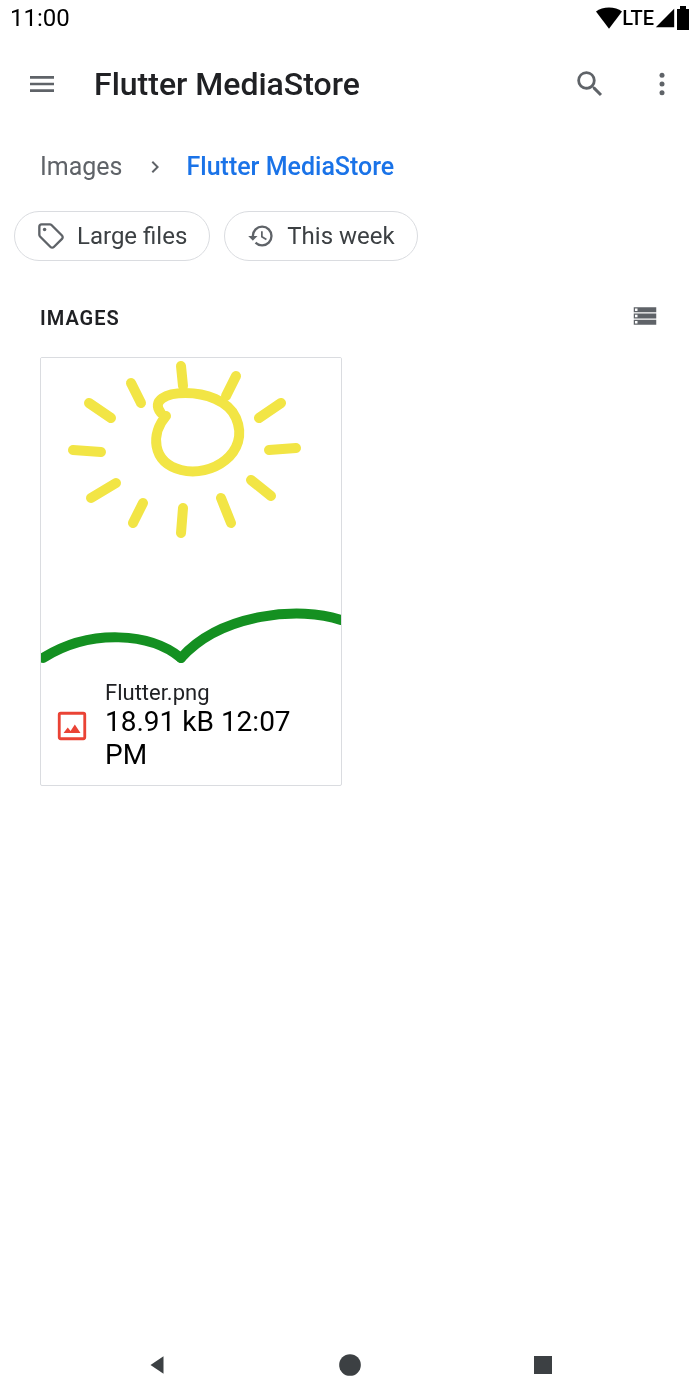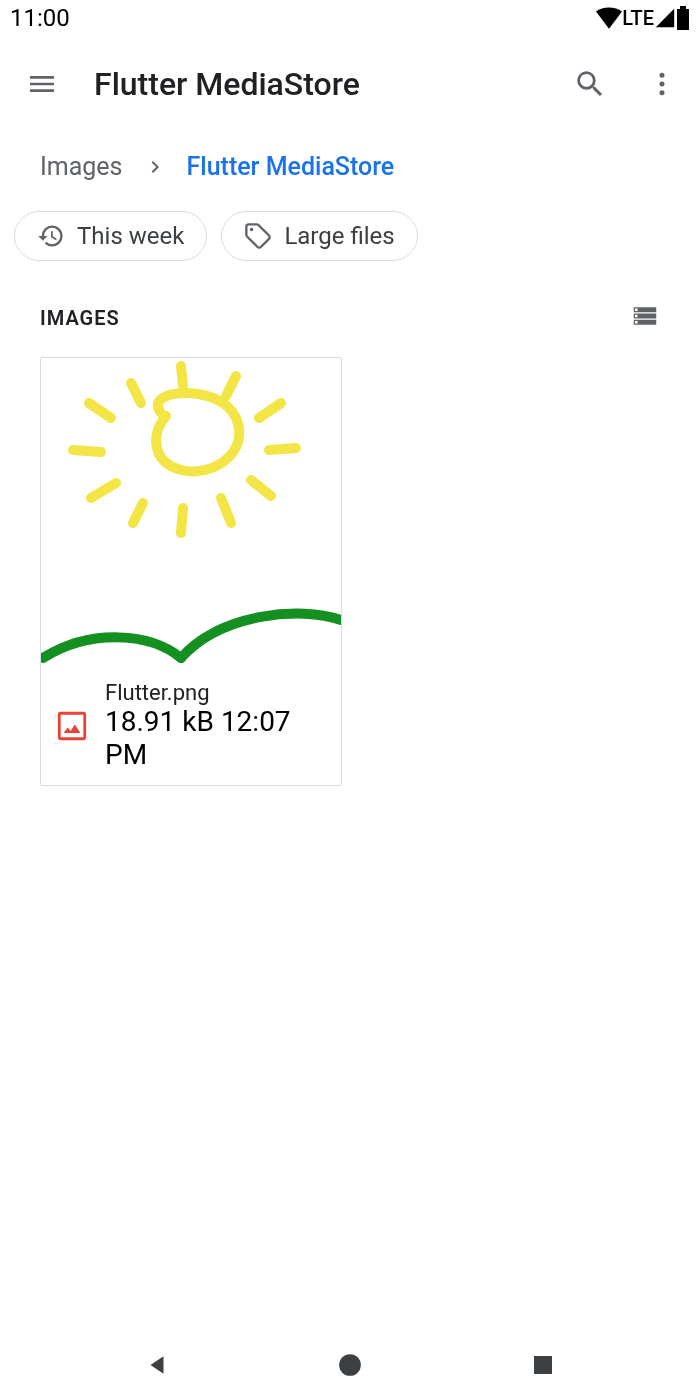--- a/index.html
+++ b/index.html
@@ -235,30 +235,30 @@
   <span class="breadcrumb-item">Images</span>
   <svg class="breadcrumb-chevron" width="24" height="24" viewBox="0 0 24 24">
       <path fill="#5f6368" d="M8.59 16.59L13.17 12 8.59 7.41 10 6l6 6-6 6-1.41-1.41z"></path>
     </svg>
   <span class="breadcrumb-item active">Flutter MediaStore</span>
 </div>
 
 <div class="filter-chips">
   <div class="chip">
     <svg viewBox="0 0 24 24">
-        <path fill="#5f6368" d="M13 3a9 9 0 00-9 9H1l3.89 3.89.07.14L9 12H6a7 7 0 117 7c-1.94 0-3.7-.79-4.97-2.06l-1.41 1.41A8.95 8.95 0 0013 21a9 9 0 000-18zm-1 5v5l4.28 2.54.72-1.21-3.5-2.08V8H12z"></path>
-      </svg>
-    <span>This week</span>
+        <path fill="none" stroke="#5f6368" stroke-width="2" d="M21.41 11.58l-9-9A2 2 0 0011 2H4a2 2 0 00-2 2v7a2 2 0 00.59 1.42l9 9a2 2 0 002.83 0l7-7a2 2 0 000-2.83z"></path>
+        <circle fill="#5f6368" cx="6.5" cy="6.5" r="1.5"></circle>
+      </svg>
+    <span>Large files</span>
   </div>
   <div class="chip">
     <svg viewBox="0 0 24 24">
-        <path fill="none" stroke="#5f6368" stroke-width="2" d="M21.41 11.58l-9-9A2 2 0 0011 2H4a2 2 0 00-2 2v7a2 2 0 00.59 1.42l9 9a2 2 0 002.83 0l7-7a2 2 0 000-2.83z"></path>
-        <circle fill="#5f6368" cx="6.5" cy="6.5" r="1.5"></circle>
-      </svg>
-    <span>Large files</span>
+        <path fill="#5f6368" d="M13 3a9 9 0 00-9 9H1l3.89 3.89.07.14L9 12H6a7 7 0 117 7c-1.94 0-3.7-.79-4.97-2.06l-1.41 1.41A8.95 8.95 0 0013 21a9 9 0 000-18zm-1 5v5l4.28 2.54.72-1.21-3.5-2.08V8H12z"></path>
+      </svg>
+    <span>This week</span>
   </div>
 </div>
 
 <div class="section-header">
   <div class="section-title">IMAGES</div>
   <div class="view-toggle">
     <svg width="30" height="30" viewBox="0 0 24 24">
         <path fill="#5f6368" d="M3 5h18v4H3V5zm0 5h18v4H3v-4zm0 5h18v4H3v-4z"></path>
         <rect fill="#fff" x="4" y="6" width="2" height="2"></rect>
         <rect fill="#fff" x="4" y="11" width="2" height="2"></rect>

